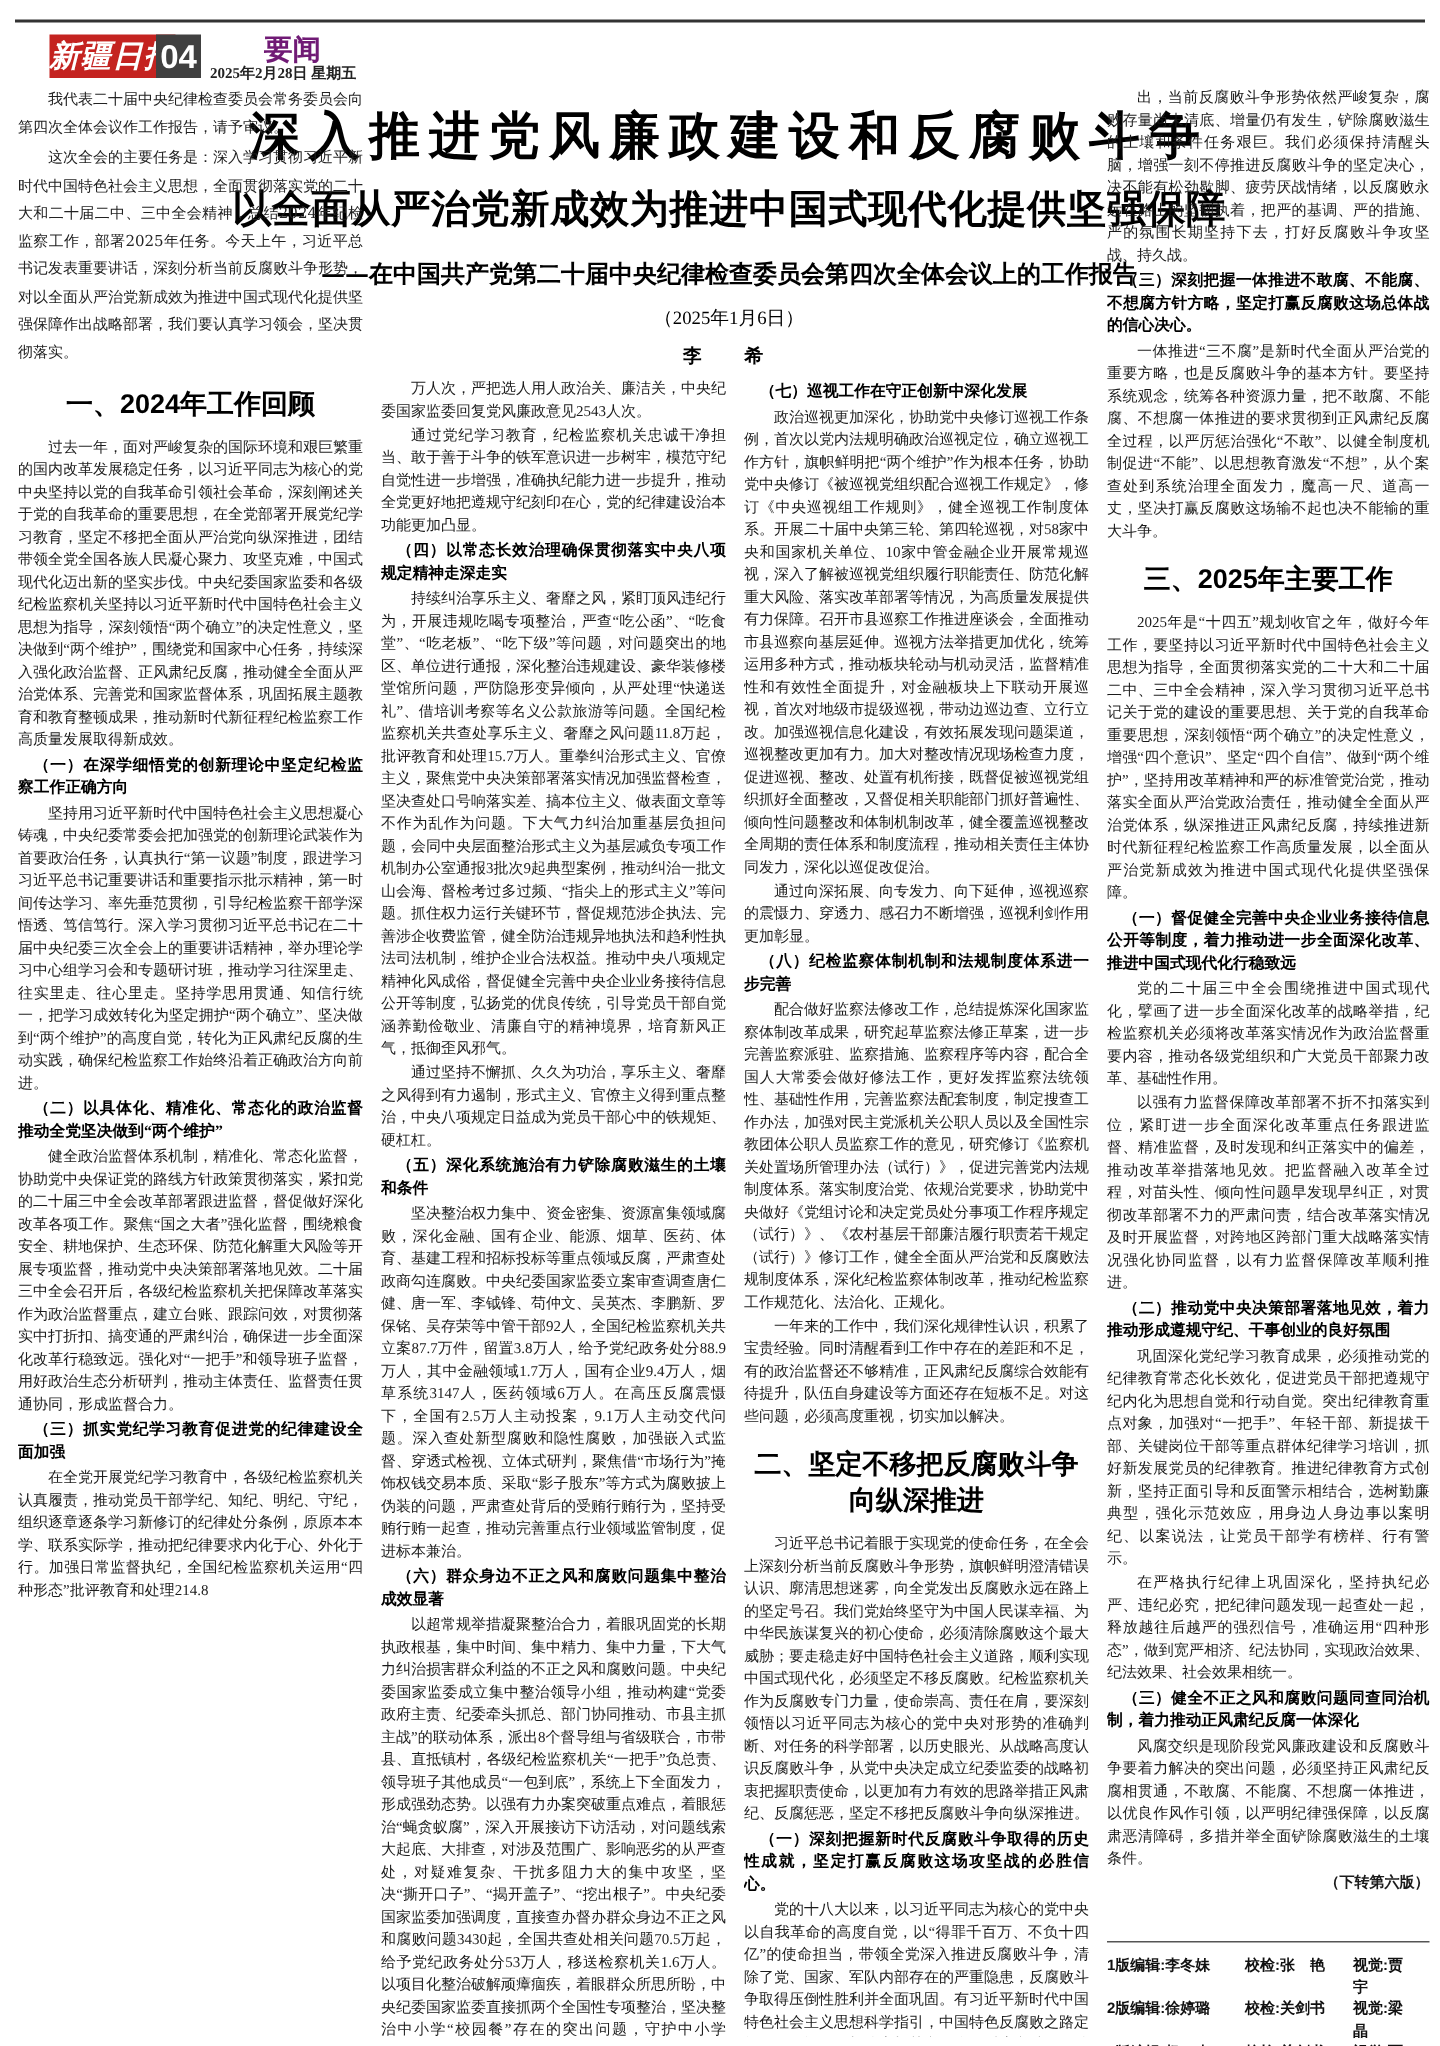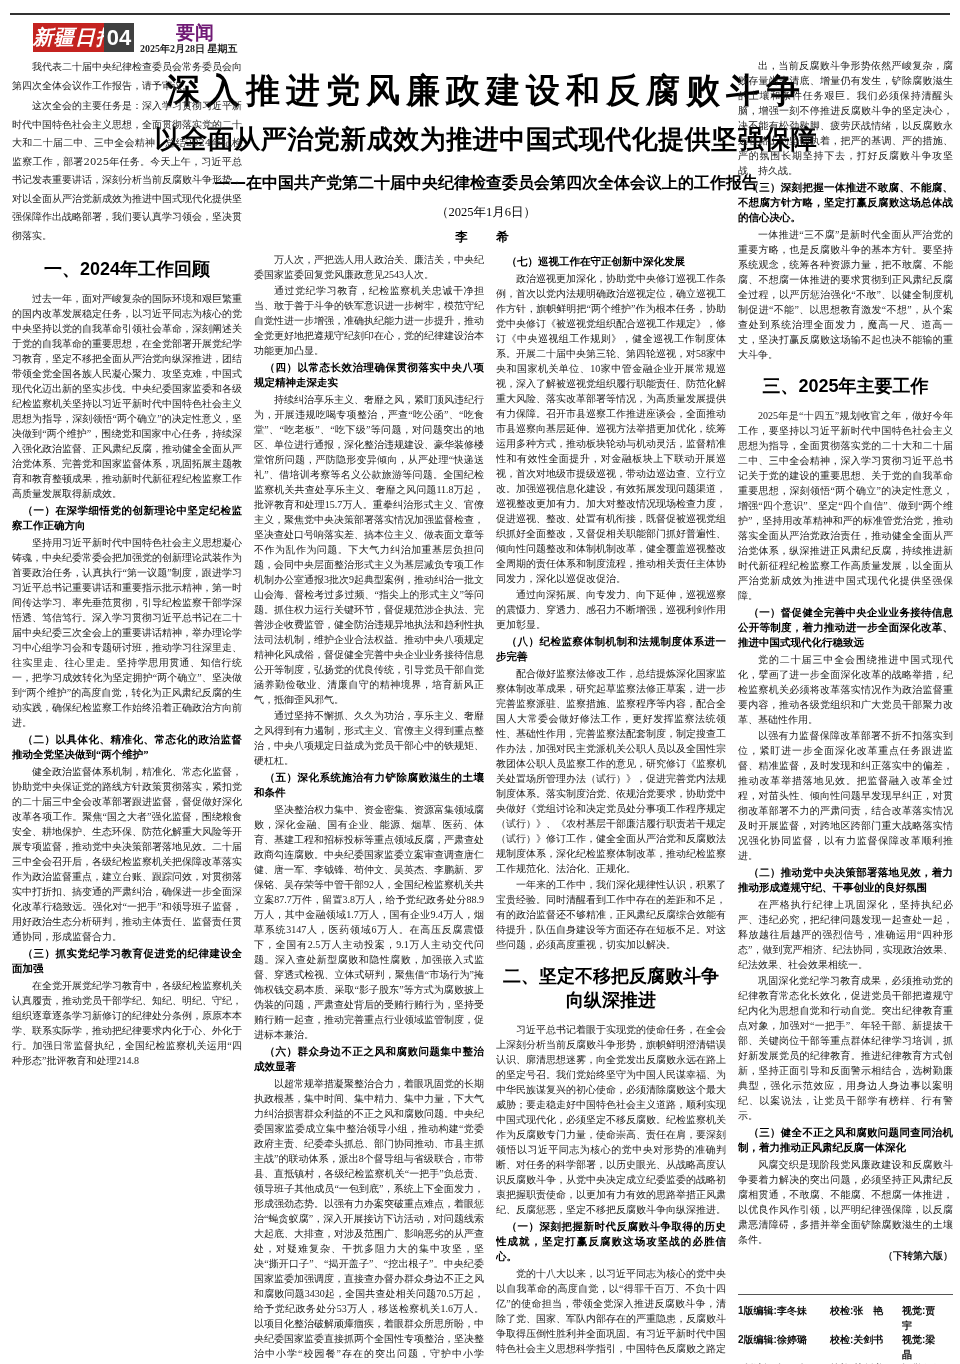--- a/index.html
+++ b/index.html
@@ -107,22 +107,22 @@
   <div id="col4" class="col">
       <div class="blk-p">出，当前反腐败斗争形势依然严峻复杂，腐败存量尚未清底、增量仍有发生，铲除腐败滋生的土壤和条件任务艰巨。我们必须保持清醒头脑，增强一刻不停推进反腐败斗争的坚定决心，决不能有松劲歇脚、疲劳厌战情绪，以反腐败永远在路上的坚韧执着，把严的基调、严的措施、严的氛围长期坚持下去，打好反腐败斗争攻坚战、持久战。</div>
       <div class="blk-h2">（三）深刻把握一体推进不敢腐、不能腐、不想腐方针方略，坚定打赢反腐败这场总体战的信心决心。</div>
       <div class="blk-p">一体推进“三不腐”是新时代全面从严治党的重要方略，也是反腐败斗争的基本方针。要坚持系统观念，统筹各种资源力量，把不敢腐、不能腐、不想腐一体推进的要求贯彻到正风肃纪反腐全过程，以严厉惩治强化“不敢”、以健全制度机制促进“不能”、以思想教育激发“不想”，从个案查处到系统治理全面发力，魔高一尺、道高一丈，坚决打赢反腐败这场输不起也决不能输的重大斗争。</div>
       <div class="blk-h1">三、2025年主要工作</div>
       <div class="blk-p">2025年是“十四五”规划收官之年，做好今年工作，要坚持以习近平新时代中国特色社会主义思想为指导，全面贯彻落实党的二十大和二十届二中、三中全会精神，深入学习贯彻习近平总书记关于党的建设的重要思想、关于党的自我革命重要思想，深刻领悟“两个确立”的决定性意义，增强“四个意识”、坚定“四个自信”、做到“两个维护”，坚持用改革精神和严的标准管党治党，推动落实全面从严治党政治责任，推动健全全面从严治党体系，纵深推进正风肃纪反腐，持续推进新时代新征程纪检监察工作高质量发展，以全面从严治党新成效为推进中国式现代化提供坚强保障。</div>
       <div class="blk-h2">（一）督促健全完善中央企业业务接待信息公开等制度，着力推动进一步全面深化改革、推进中国式现代化行稳致远</div>
       <div class="blk-p">党的二十届三中全会围绕推进中国式现代化，擘画了进一步全面深化改革的战略举措，纪检监察机关必须将改革落实情况作为政治监督重要内容，推动各级党组织和广大党员干部聚力改革、基础性作用。</div>
       <div class="blk-p">以强有力监督保障改革部署不折不扣落实到位，紧盯进一步全面深化改革重点任务跟进监督、精准监督，及时发现和纠正落实中的偏差，推动改革举措落地见效。把监督融入改革全过程，对苗头性、倾向性问题早发现早纠正，对贯彻改革部署不力的严肃问责，结合改革落实情况及时开展监督，对跨地区跨部门重大战略落实情况强化协同监督，以有力监督保障改革顺利推进。</div>
       <div class="blk-h2">（二）推动党中央决策部署落地见效，着力推动形成遵规守纪、干事创业的良好氛围</div>
+      <div class="blk-p">巩固深化党纪学习教育成果，必须推动党的纪律教育常态化长效化，促进党员干部把遵规守纪内化为思想自觉和行动自觉。突出纪律教育重点对象，加强对“一把手”、年轻干部、新提拔干部、关键岗位干部等重点群体纪律学习培训，抓好新发展党员的纪律教育。推进纪律教育方式创新，坚持正面引导和反面警示相结合，选树勤廉典型，强化示范效应，用身边人身边事以案明纪、以案说法，让党员干部学有榜样、行有警示。</div>
       <div class="blk-p">在严格执行纪律上巩固深化，坚持执纪必严、违纪必究，把纪律问题发现一起查处一起，释放越往后越严的强烈信号，准确运用“四种形态”，做到宽严相济、纪法协同，实现政治效果、纪法效果、社会效果相统一。</div>
-      <div class="blk-p">巩固深化党纪学习教育成果，必须推动党的纪律教育常态化长效化，促进党员干部把遵规守纪内化为思想自觉和行动自觉。突出纪律教育重点对象，加强对“一把手”、年轻干部、新提拔干部、关键岗位干部等重点群体纪律学习培训，抓好新发展党员的纪律教育。推进纪律教育方式创新，坚持正面引导和反面警示相结合，选树勤廉典型，强化示范效应，用身边人身边事以案明纪、以案说法，让党员干部学有榜样、行有警示。</div>
       <div class="blk-h2">（三）健全不正之风和腐败问题同查同治机制，着力推动正风肃纪反腐一体深化</div>
       <div class="blk-p">风腐交织是现阶段党风廉政建设和反腐败斗争要着力解决的突出问题，必须坚持正风肃纪反腐相贯通，不敢腐、不能腐、不想腐一体推进，以优良作风作引领，以严明纪律强保障，以反腐肃恶清障碍，多措并举全面铲除腐败滋生的土壤条件。</div>
       <div class="blk-turn">（下转第六版）</div>
     </div>
 
   <div class="credits">
       <div class="credit-row">
         <span class="credit-editor">1版编辑:李冬妹</span>
         <span class="credit-proof">校检:张　艳</span>
         <span class="credit-visual">视觉:贾　宇</span>

